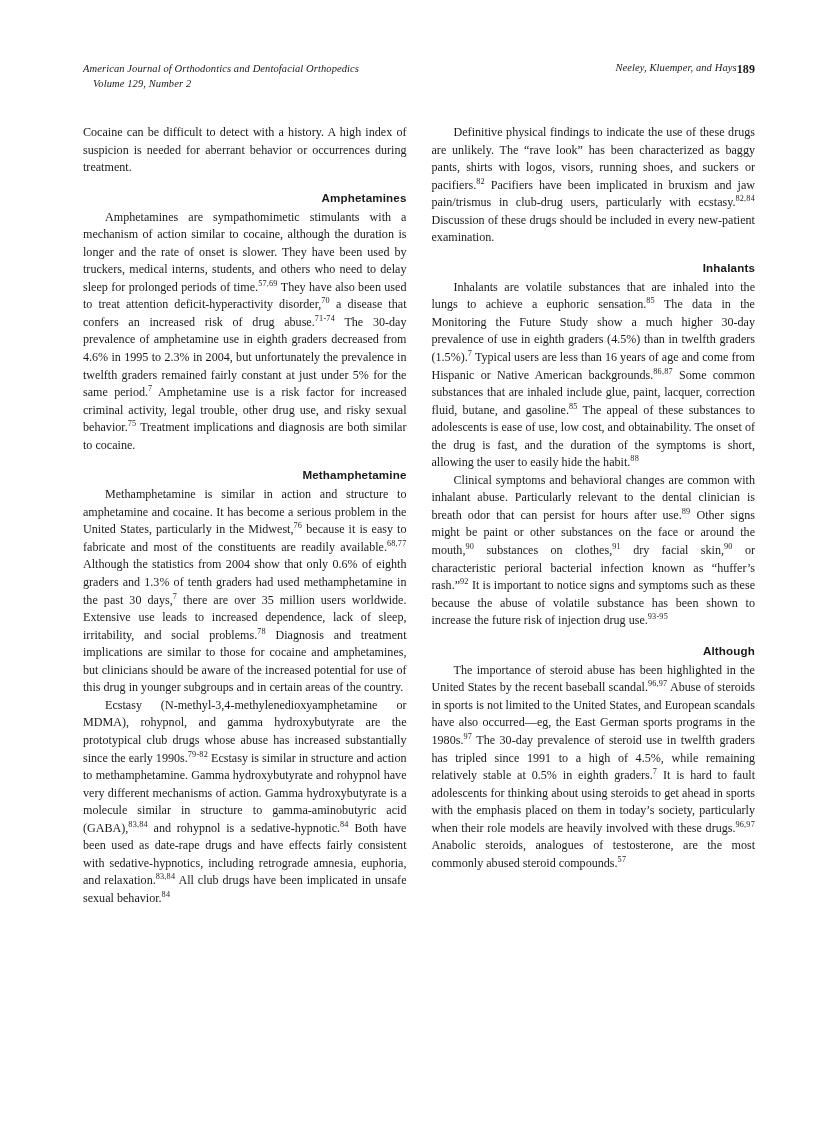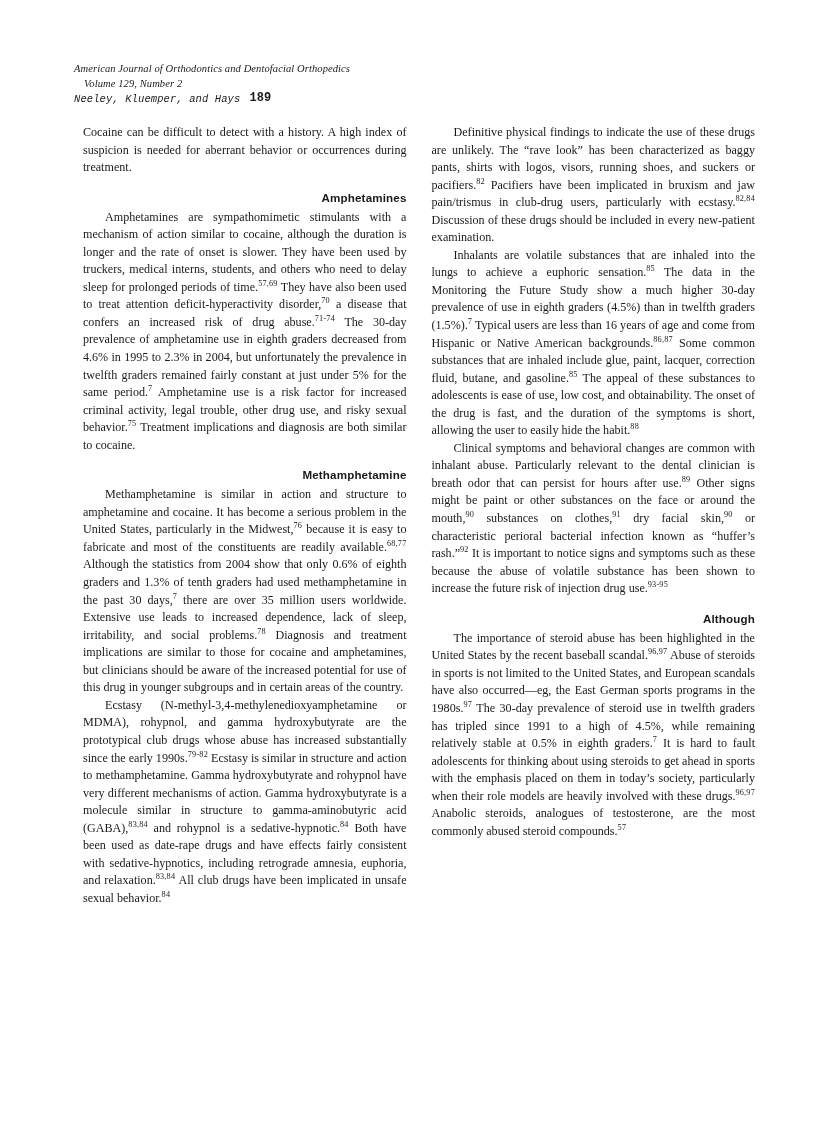--- a/index.html
+++ b/index.html
@@ -13,42 +13,39 @@
     height: 1122px;
     background: #ffffff;
     overflow: hidden;
     font-family: "Liberation Serif", "DejaVu Serif", serif;
     color: #1a1a1a;
   }
 
   
   .running-head {
     position: absolute;
-    left: 74px;
+    left: 83px;
     top: 62px;
     width: 672px;
     display: flex;
     justify-content: space-between;
     align-items: flex-start;
-    flex-direction: column;
   }
   .rh-left {
     font-style: italic;
     font-size: 10.5px;
     line-height: 14.5px;
     letter-spacing: 0.1px;
     white-space: nowrap;
   }
   .rh-left .rh-line2 { display: block; margin-left: 10px; }
   .rh-right {
     display: flex;
-    align-items: flex-end;
-    gap: 9px;
+    align-items: flex-start;
     white-space: nowrap;
-    font-family: Liberation Mono, monospace;
   }
   .rh-authors {
     font-style: italic;
     font-size: 10.5px;
     letter-spacing: 0.1px;
   }
   .rh-pageno {
     font-weight: bold;
     font-size: 12px;
     letter-spacing: 0.1px;
@@ -129,20 +126,21 @@
 
 
       <p class="body"><span>Ecstasy (N-methyl-3,4-methylenedioxyamphetamine or MDMA), rohypnol, and gamma hydroxybutyrate are the prototypical club drugs whose abuse has increased substantially since the early 1990s.</span><sup>79-82</sup><span> Ecstasy is similar in structure and action to methamphetamine. Gamma hydroxybutyrate and rohypnol have very different mechanisms of action. Gamma hydroxybutyrate is a molecule similar in structure to gamma-aminobutyric acid (GABA),</span><sup>83,84</sup><span> and rohypnol is a sedative-hypnotic.</span><sup>84</sup><span> Both have been used as date-rape drugs and have effects fairly consistent with sedative-hypnotics, including retrograde amnesia, euphoria, and relaxation.</span><sup>83,84</sup><span> All club drugs have been implicated in unsafe sexual behavior.</span><sup>84</sup></p>
 
     </div>
 
     <div class="col">
 
       <p class="body"><span>Definitive physical findings to indicate the use of these drugs are unlikely. The “rave look” has been characterized as baggy pants, shirts with logos, visors, running shoes, and suckers or pacifiers.</span><sup>82</sup><span> Pacifiers have been implicated in bruxism and jaw pain/trismus in club-drug users, particularly with ecstasy.</span><sup>82,84</sup><span> Discussion of these drugs should be included in every new-patient examination.</span></p>
 
+      <h2 class="section">Inhalants</h2>
 
       <p class="body"><span>Inhalants are volatile substances that are inhaled into the lungs to achieve a euphoric sensation.</span><sup>85</sup><span> The data in the Monitoring the Future Study show a much higher 30-day prevalence of use in eighth graders (4.5%) than in twelfth graders (1.5%).</span><sup>7</sup><span> Typical users are less than 16 years of age and come from Hispanic or Native American backgrounds.</span><sup>86,87</sup><span> Some common substances that are inhaled include glue, paint, lacquer, correction fluid, butane, and gasoline.</span><sup>85</sup><span> The appeal of these substances to adolescents is ease of use, low cost, and obtainability. The onset of the drug is fast, and the duration of the symptoms is short, allowing the user to easily hide the habit.</span><sup>88</sup></p>
 
       <p class="body"><span>Clinical symptoms and behavioral changes are common with inhalant abuse. Particularly relevant to the dental clinician is breath odor that can persist for hours after use.</span><sup>89</sup><span> Other signs might be paint or other substances on the face or around the mouth,</span><sup>90</sup><span> substances on clothes,</span><sup>91</sup><span> dry facial skin,</span><sup>90</sup><span> or characteristic perioral bacterial infection known as “huffer’s rash.”</span><sup>92</sup><span> It is important to notice signs and symptoms such as these because the abuse of volatile substance has been shown to increase the future risk of injection drug use.</span><sup>93-95</sup></p>
 
       <h2 class="section">Although</h2>
 
       <p class="body"><span>The importance of steroid abuse has been highlighted in the United States by the recent baseball scandal.</span><sup>96,97</sup><span> Abuse of steroids in sports is not limited to the United States, and European scandals have also occurred—eg, the East German sports programs in the 1980s.</span><sup>97</sup><span> The 30-day prevalence of steroid use in twelfth graders has tripled since 1991 to a high of 4.5%, while remaining relatively stable at 0.5% in eighth graders.</span><sup>7</sup><span> It is hard to fault adolescents for thinking about using steroids to get ahead in sports with the emphasis placed on them in today’s society, particularly when their role models are heavily involved with these drugs.</span><sup>96,97</sup><span> Anabolic steroids, analogues of testosterone, are the most commonly abused steroid compounds.</span><sup>57</sup></p>
 
 

